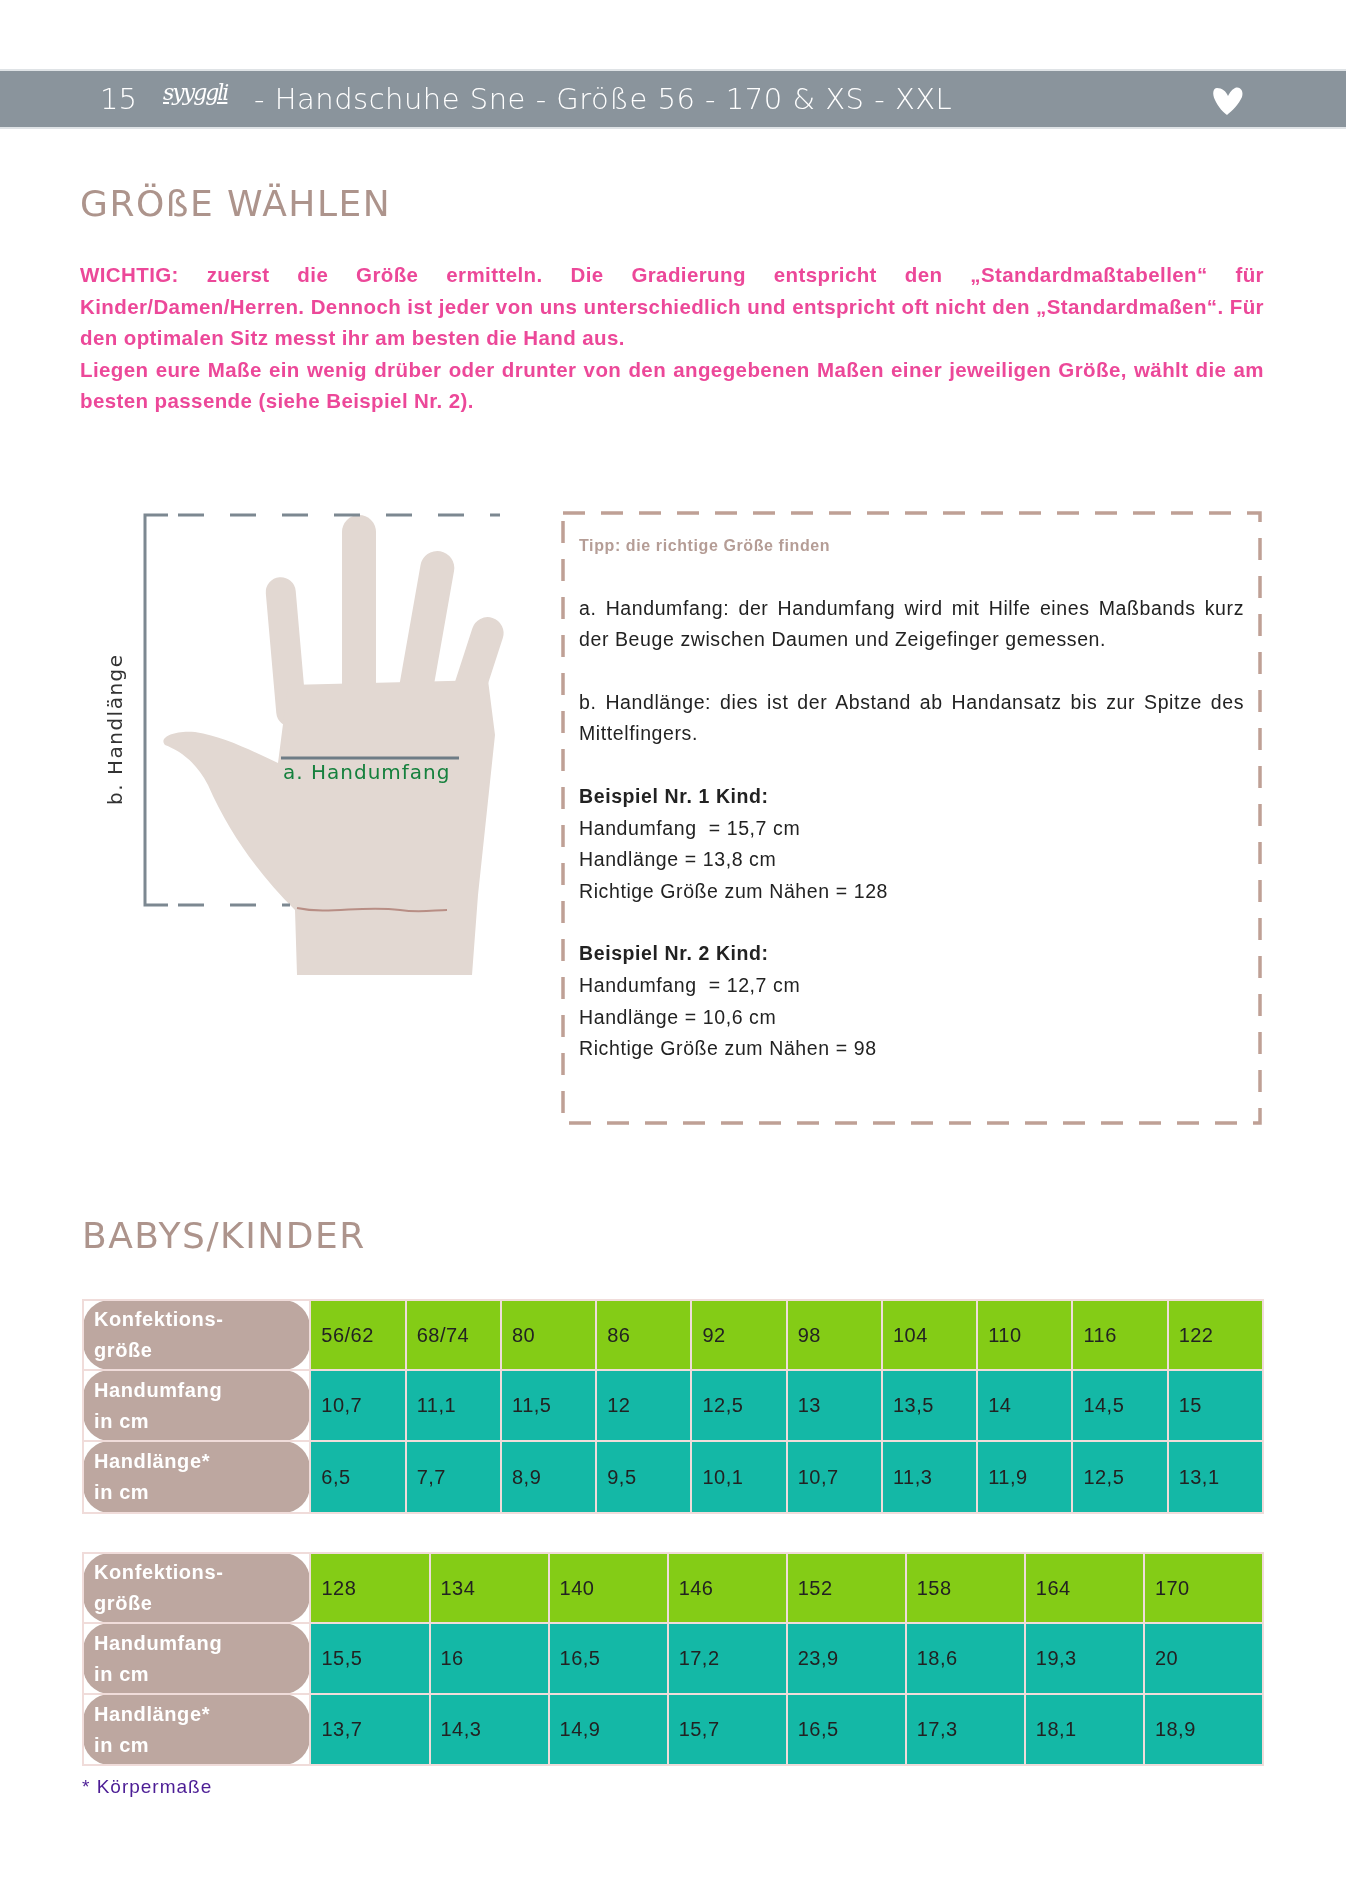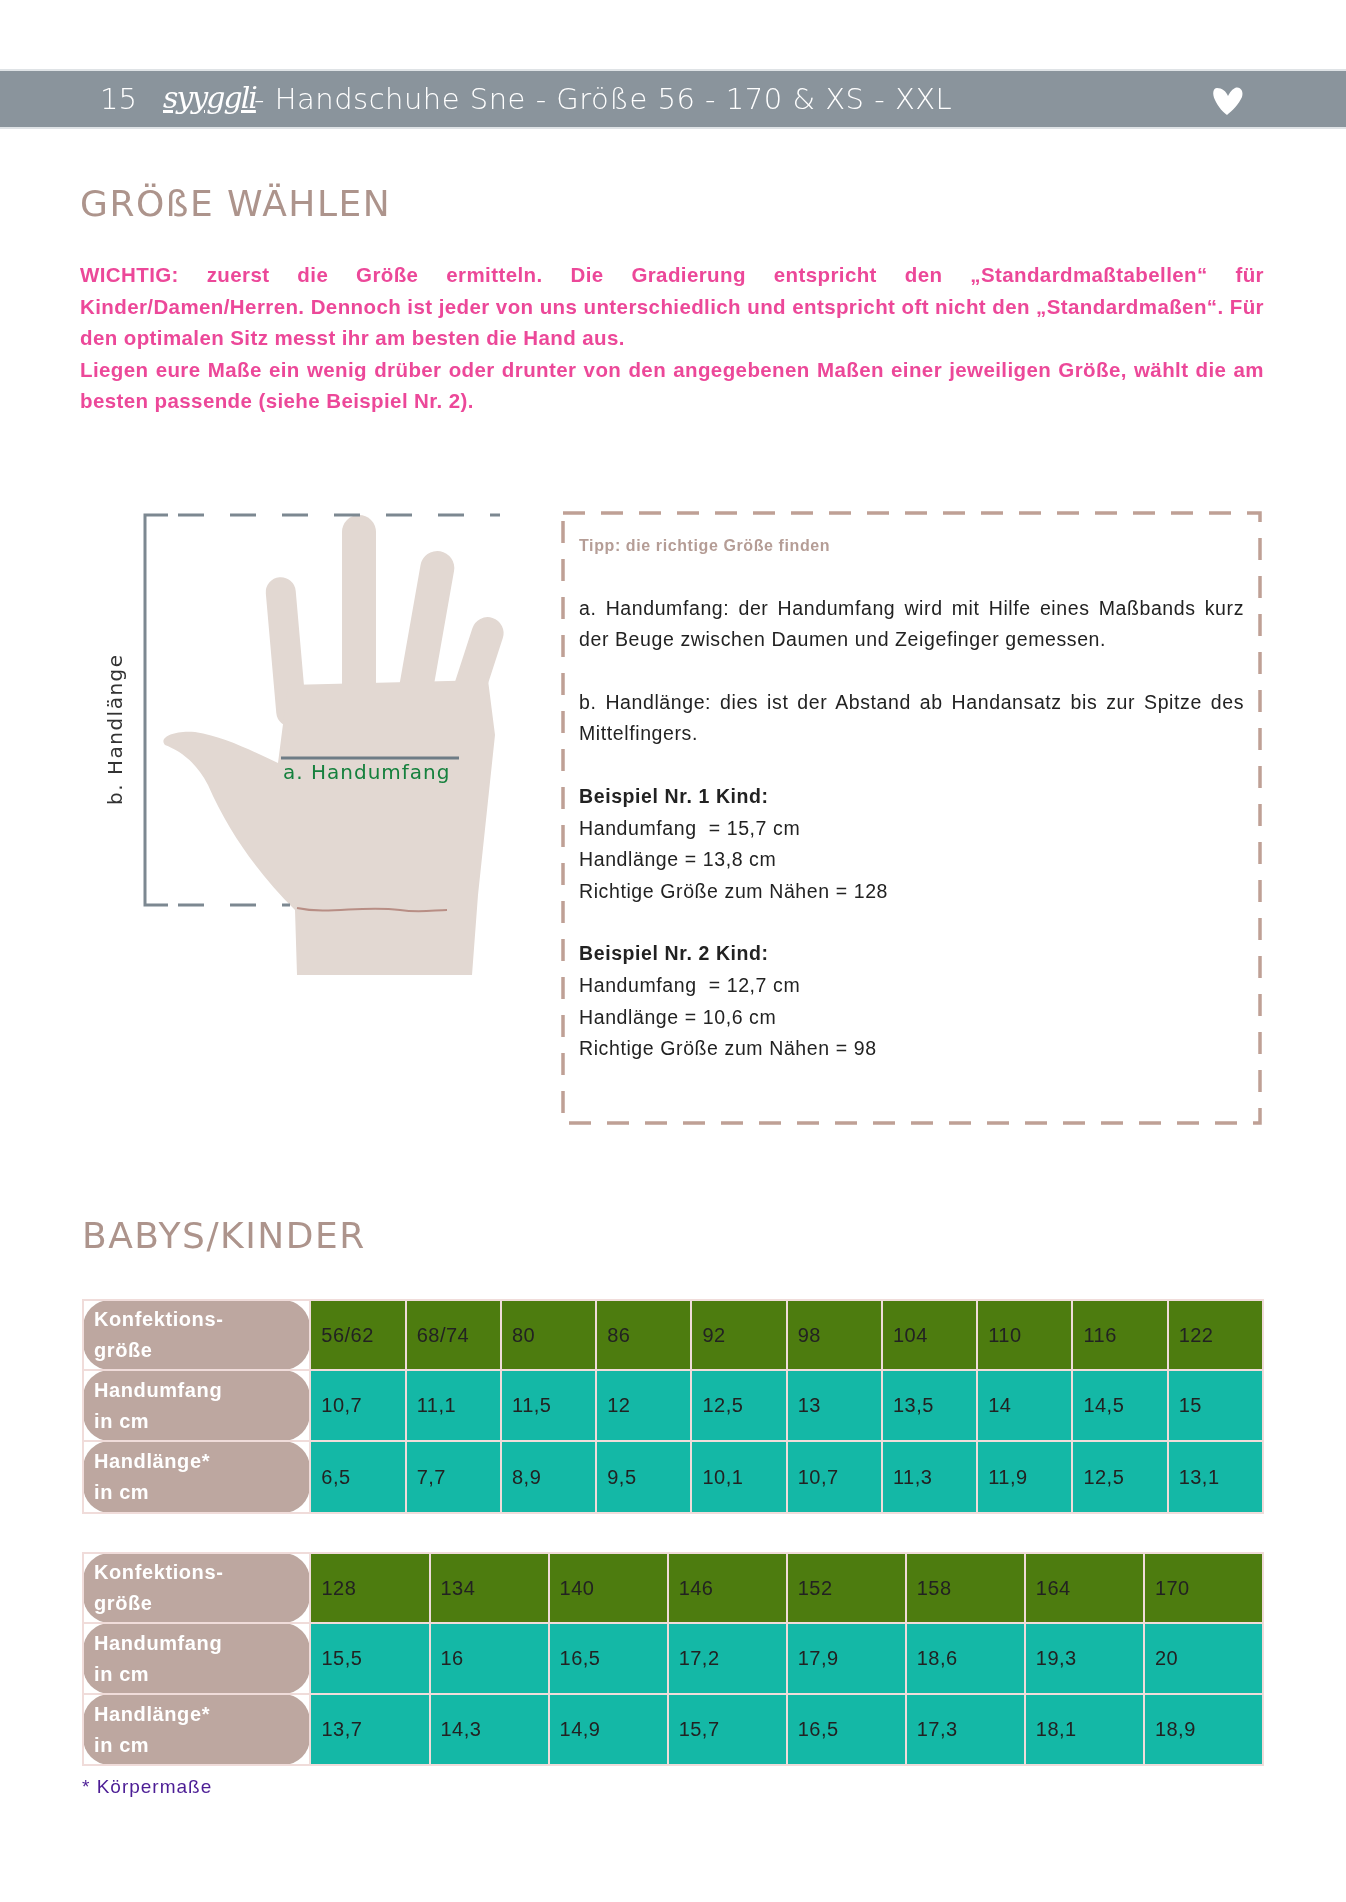--- a/index.html
+++ b/index.html
@@ -2,21 +2,21 @@
 <html><head>
 <meta charset="utf-8">
 <style>
   html, body { margin: 0; padding: 0; background: #ffffff; }
   body { width: 1346px; height: 1902px; position: relative; overflow: hidden;
          font-family: "DejaVu Sans", sans-serif; }
   .header-bar { position: absolute; left: 0; top: 69px; width: 1346px; height: 60px;
                 background: #8a949c; border-top: 2px solid #dfe3e6; border-bottom: 2px solid #dfe3e6; box-sizing: border-box; }
   .header-page { position: absolute; left: 100px; top: 11px; color: #fff; font-size: 29px;
                  font-family: "DejaVu Sans", sans-serif; font-weight: 300; }
-  .header-logo { position: absolute; left: 163px; top: 9px; color: #fff; font-size: 30px;
+  .header-logo { position: absolute; left: 163px; top: 9px; color: #fff; font-size: 22px;
                  font-family: "DejaVu Serif", serif; font-style: italic; letter-spacing: -2px; text-decoration: underline; }
   .header-title { position: absolute; left: 254px; top: 11px; color: #fff; font-size: 29px;
                   font-family: "DejaVu Sans", sans-serif; font-weight: 300; letter-spacing: 0.5px; }
   .header-heart { position: absolute; left: 1208px; top: 9px; width: 40px; height: 40px; }
 
   h1.section-title { position: absolute; margin: 0; color: #ad948c; font-weight: normal;
                      font-family: "DejaVu Sans", sans-serif; font-size: 36px; letter-spacing: 1.5px; }
   .intro { position: absolute; left: 80px; top: 259px; width: 1184px; color: #ec4899;
            font-family: "Liberation Sans", sans-serif; font-weight: bold; font-size: 20.5px;
            line-height: 31.5px; text-align: justify; letter-spacing: 0.4px; }
@@ -36,21 +36,21 @@
   .tip-title { color: #b59d96; font-weight: bold; font-size: 16px; margin-bottom: 31px; }
   .tip-p { text-align: justify; margin: 0 0 31px 0; }
   .tip-ex-title { font-weight: bold; }
   .tip-line { margin: 0; }
 
   table.size { position: absolute; border-collapse: collapse; font-family: "Liberation Sans", sans-serif; }
   table.size td { border: 2px solid #f0dcda; padding: 0 0 0 10px; font-size: 20px; color: #222;
                   vertical-align: middle; letter-spacing: 0.5px; }
   table.size td.rowhead { background: #bda7a0; color: #fff; font-weight: bold; line-height: 31px;
                           padding-left: 10px; width: 216px; letter-spacing: 0.6px; border-radius: 27px; }
-  table.size tr.hdr td.val { background: #4d7c0f; }
+  table.size tr.hdr td.val { background: #84cc16; }
   table.size tr.body td.val { background: #14b8a6; }
   .footnote { position: absolute; left: 82px; top: 1776px; color: #4c1d95; font-size: 19px;
               font-family: "Liberation Sans", sans-serif; letter-spacing: 1px; }
 </style>
 </head>
 <body>
 
 <div class="header-bar">
   <span class="header-page">15</span>
   <span class="header-logo">syyggli</span>
@@ -177,21 +177,21 @@
     <td class="val">158</td>
     <td class="val">164</td>
     <td class="val">170</td>
   </tr>
   <tr class="body" style="height:71px;">
     <td class="rowhead"><span>Handumfang</span><br><span>in cm</span></td>
     <td class="val">15,5</td>
     <td class="val">16</td>
     <td class="val">16,5</td>
     <td class="val">17,2</td>
-    <td class="val">17,9</td>
+    <td class="val">23,9</td>
     <td class="val">18,6</td>
     <td class="val">19,3</td>
     <td class="val">20</td>
   </tr>
   <tr class="body" style="height:71px;">
     <td class="rowhead"><span>Handlänge*</span><br><span>in cm</span></td>
     <td class="val">13,7</td>
     <td class="val">14,3</td>
     <td class="val">14,9</td>
     <td class="val">15,7</td>

